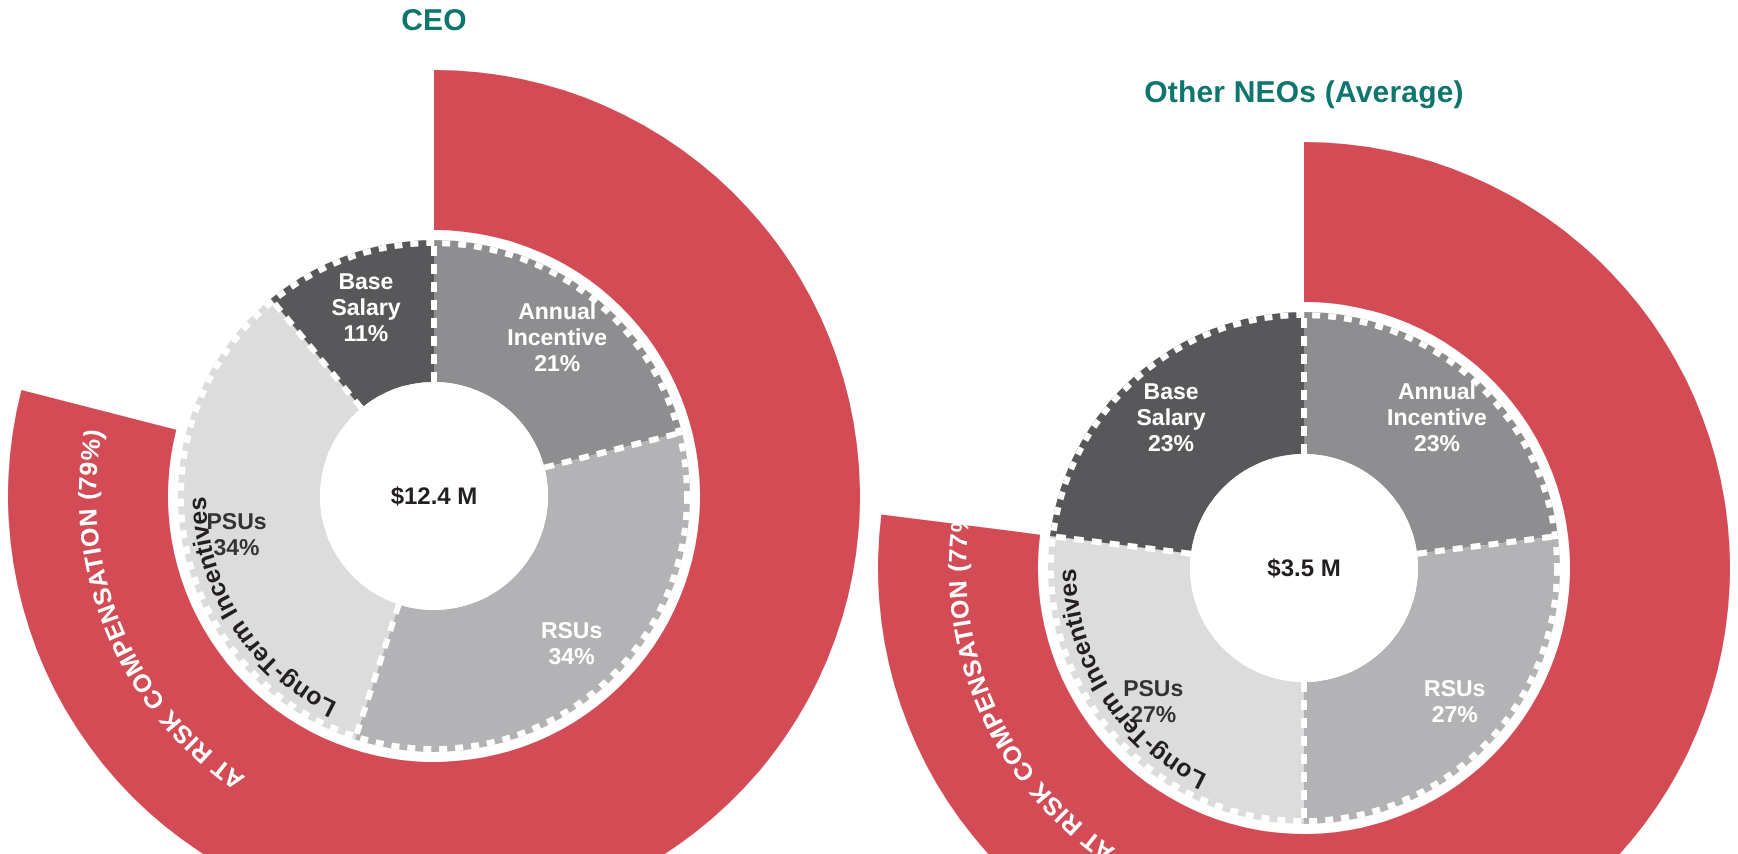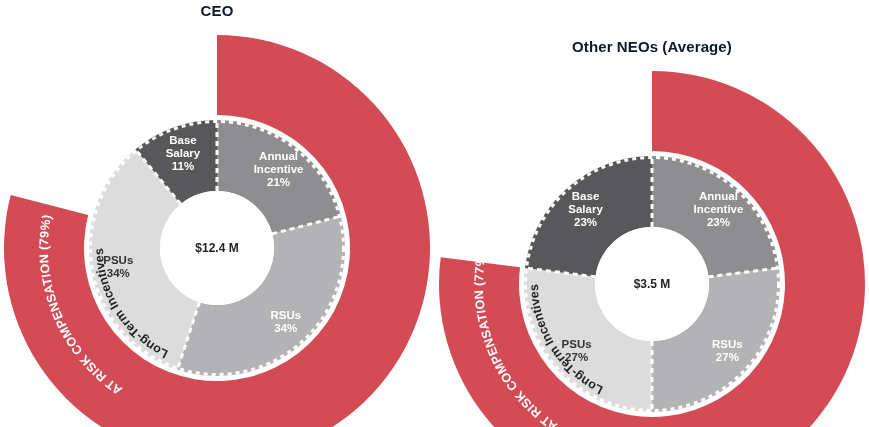--- a/index.html
+++ b/index.html
@@ -3,21 +3,21 @@
 <meta charset="utf-8">
 <style>
   html,body{margin:0;padding:0;background:#ffffff;}
   body{width:869px;height:427px;overflow:hidden;font-family:"Liberation Sans",sans-serif;}
   .canvas{position:relative;width:869px;height:427px;background:#fff;}
   .panel{position:absolute;top:0;width:434px;height:427px;}
   .panel.left{left:0;}
   .panel.right{left:435px;margin-top:36px;}
   .chart-title{
     position:absolute;top:2px;left:0;width:100%;
-    text-align:center;font-size:15px;font-weight:bold;color:#0f172a;
+    text-align:center;font-size:15px;font-weight:bold;color:#0f766e;
     letter-spacing:0.1px;
   }
   .svgwrap{position:absolute;top:0;left:0;width:100%;height:100%;}
   svg{display:block;}
   .seg-label{font-family:"Liberation Sans",sans-serif;font-size:11.5px;font-weight:bold;text-anchor:middle;}
   .seg-label.onDark{fill:#ffffff;}
   .seg-label.onLight{fill:#333333;}
   .center-label{font-family:"Liberation Sans",sans-serif;font-size:12px;font-weight:bold;fill:#231f20;text-anchor:middle;}
   .curve-lti{font-family:"Liberation Sans",sans-serif;font-size:12.5px;font-weight:bold;fill:#231f20;}
   .curve-risk{font-family:"Liberation Sans",sans-serif;font-size:12.5px;font-weight:bold;fill:#ffffff;letter-spacing:0.3px;}

